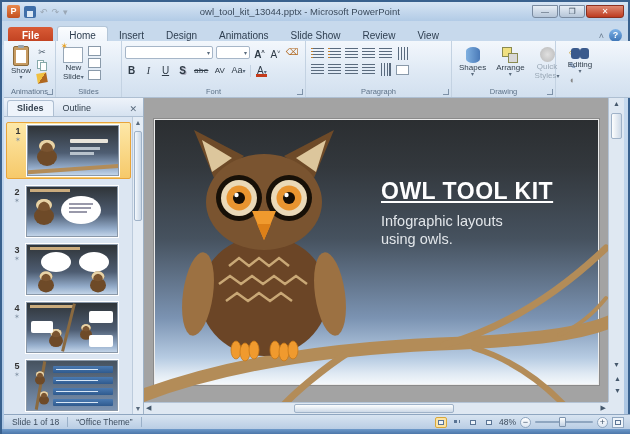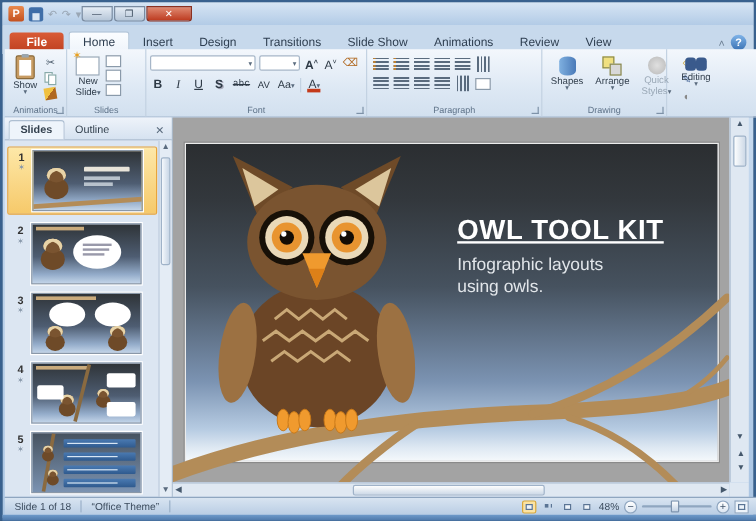--- a/index.html
+++ b/index.html
@@ -156,35 +156,35 @@
 <div class="window">
 
   <div class="titlebar">
     <div class="qat">
       <span class="appicon">P</span>
       <span class="floppy"></span>
       <span class="qbtn">↶</span>
       <span class="qbtn">↷</span>
       <span class="qbtn">▾</span>
     </div>
+    <span class="title-text">owl_tool_kit_13044.pptx - Microsoft PowerPoint</span>
     <div class="winbtns">
       <span class="wbtn">—</span>
       <span class="wbtn">❐</span>
       <span class="wbtn close">✕</span>
     </div>
   </div>
 
   <div class="tabrow">
     <span class="filetab">File</span>
     <span class="tab sel">Home</span>
     <span class="tab">Insert</span>
     <span class="tab">Design</span>
-    <span class="tab">Transitions</span>
+    <span class="tab">Animations</span>
     <span class="tab">Slide Show</span>
-    <span class="tab">Animations</span>
     <span class="tab">Review</span>
     <span class="tab">View</span>
     <div class="tabrow-right">
       <span class="chev">˄</span>
       <span class="helpbtn">?</span>
     </div>
   </div>
 
   <div class="ribbon">
 

